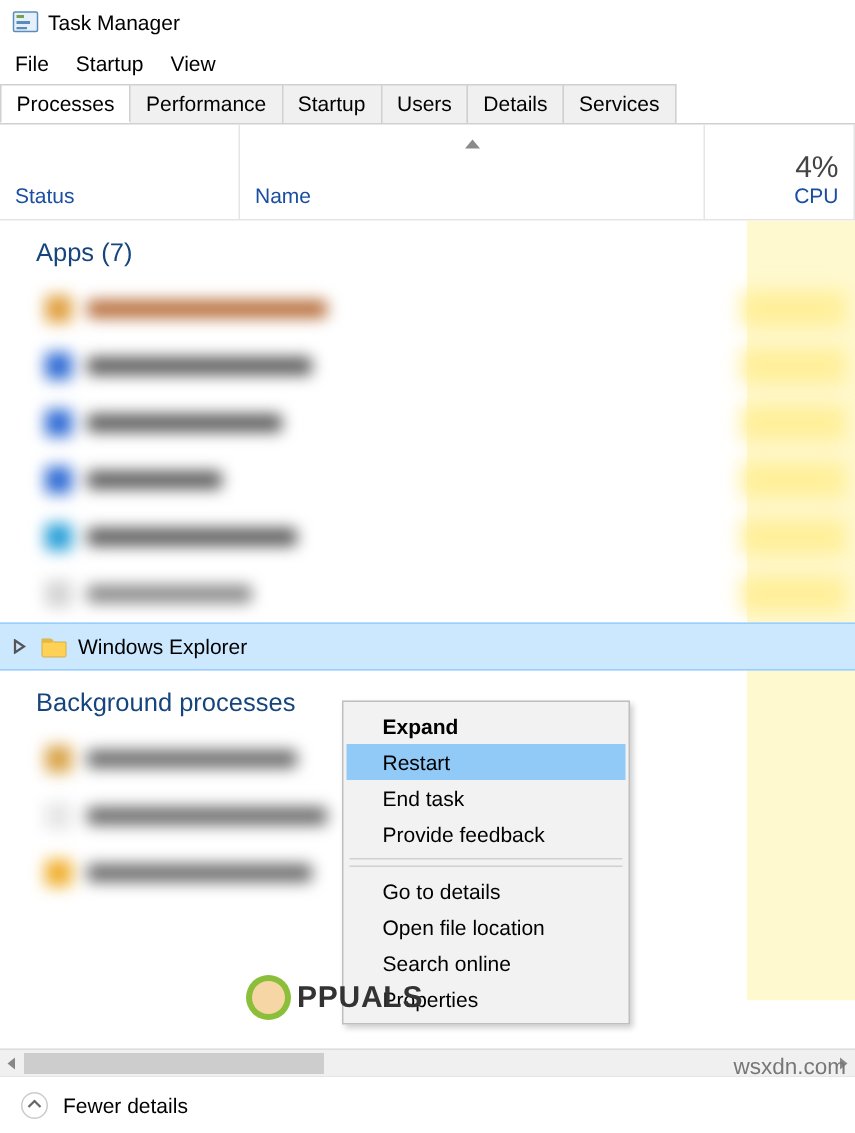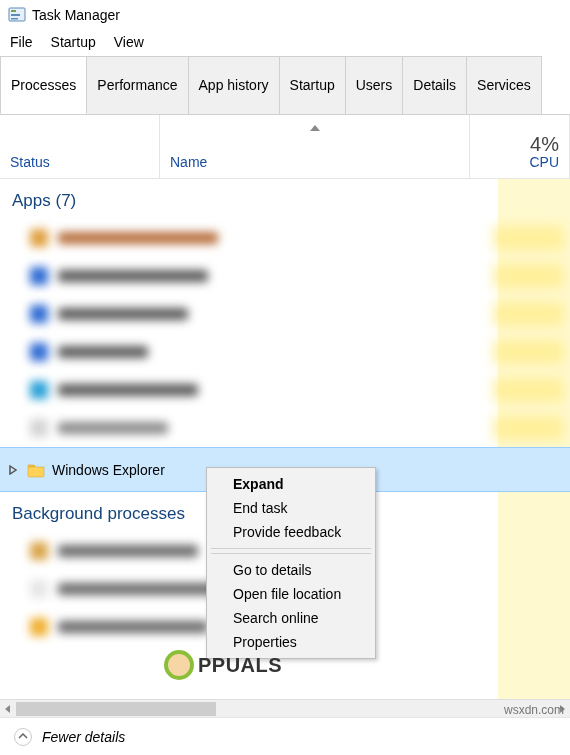--- a/index.html
+++ b/index.html
@@ -4,68 +4,68 @@
 <style>
   * { margin: 0; padding: 0; box-sizing: border-box; font-family: "Segoe UI", Tahoma, Arial, sans-serif; }
   body { width: 570px; height: 755px; background: #fff; overflow: hidden; position: relative; font-size: 13px; color: #000; }
 
   .titlebar { display:flex; align-items:center; height:30px; padding:4px 8px; gap:6px; }
   .titlebar .icon-wrap { width:18px; height:18px; display:flex; align-items:center; justify-content:center; }
   .title { font-size:14px; }
 
   .menubar { display:flex; gap:18px; padding:4px 10px 6px; font-size:14px; }
   .menubar > div { cursor:default; }
-  .tab { padding:20px 10px; font-size:14px; background:#f0f0f0; border:1px solid #d0d0d0; border-bottom:none; margin-right:-1px; }
+  .tab { padding:4px 10px; font-size:14px; background:#f0f0f0; border:1px solid #d0d0d0; border-bottom:none; margin-right:-1px; }
   .tab[data-active="true"] { background:#fff; border:1px solid #d0d0d0; border-bottom:1px solid #fff; position:relative; z-index:2; }
   .tabstrip { border-bottom:1px solid #d0d0d0; display:flex; }
 
   .header-row { display:flex; height:64px; border-bottom:1px solid #e5e5e5; position:relative; }
   .hcell { display:flex; flex-direction:column; justify-content:flex-end; padding:0 10px 8px; border-right:1px solid #e5e5e5; color:#1a4ea0; font-size:14px; }
   .hcell.cpu { align-items:flex-end; }
   .hcell.name { flex:0 0 310px; position:relative; }
   .hcell.status { flex:0 0 160px; }
   .hcell.cpu { flex:1; }
   .sort-caret { position:absolute; top:4px; left:50%; transform:translateX(-50%); }
   .cpu-pct { color:#444; font-size:20px; font-weight:400; margin-bottom:-2px; text-align:right; width:100%; }
 
   .list { position:relative; }
-  .group-row { padding:12px 12px 8px; font-size:17px; color:#15457c; }
+  .group-row { padding:12px 24px 8px; font-size:17px; color:#15457c; }
   .blur-row { height:38px; display:flex; align-items:center; padding-left:30px; gap:10px; filter: blur(5px); }
   .blur-icon { width:18px; height:18px; border-radius:2px; }
   .blur-text { height:12px; border-radius:3px; }
   .blur-cpu { position:absolute; right:6px; width:70px; height:24px; background:#ffef99; filter: blur(4px); }
   .cpu-col-bg { position:absolute; right:0; width:72px; top:0; bottom:0; background:#fff9d0; }
 
-  .row { display:flex; align-items:center; height:45px; padding-left:6px; position:relative; }
+  .row { display:flex; align-items:center; height:32px; padding-left:6px; position:relative; }
   .row.selected { background:#cce8ff; border-top:1px solid #99ccff; border-bottom:1px solid #99ccff; }
   .expander { width:14px; display:inline-flex; justify-content:center; color:#555; }
   .row .folder { width:20px; display:flex; justify-content:center; margin:0 6px; }
   .row .label { font-size:14px; }
 
   
-  .ctxmenu { position:absolute; left:206px; top:467px; width:170px; background:#f2f2f2; border:1px solid #bfbfbf; box-shadow:2px 2px 4px rgba(0,0,0,.2); padding:4px 2px; font-size:14px; }
+  .ctxmenu { position:absolute; left:228px; top:467px; width:192px; background:#f2f2f2; border:1px solid #bfbfbf; box-shadow:2px 2px 4px rgba(0,0,0,.2); padding:4px 2px; font-size:14px; }
   .ctxmenu .mi { padding:4px 20px 4px 24px; position:relative; }
   .ctxmenu .mi[data-hover="true"] { background:#91c9f7; }
   .ctxmenu .mi.bold { font-weight:700; }
   .ctxmenu .sep { height:1px; background:#d0d0d0; margin:4px 2px; }
   .ctxmenu .sub { position:absolute; right:8px; top:6px; }
 
   
   .hscroll { position:absolute; left:0; right:0; bottom:38px; height:18px; background:#f0f0f0; border-top:1px solid #ddd; display:flex; align-items:center; }
   .hscroll .thumb { position:absolute; left:16px; width:200px; height:14px; background:#cdcdcd; top:2px; }
   .hscroll .arrow { width:16px; height:18px; display:flex; align-items:center; justify-content:center; color:#666; }
   .hscroll .arrow.right { margin-left:auto; }
   .footer { position:absolute; left:0; right:0; bottom:0; height:38px; display:flex; align-items:center; padding-left:14px; gap:10px; border-top:1px solid #e5e5e5; background:#fff; }
   .footer .chev { width:18px; height:18px; border:1px solid #ccc; border-radius:50%; display:flex; align-items:center; justify-content:center; color:#666;}
-  .footer .txt { font-size:14px;font-style:italic; }
+  .footer .txt { font-size:14px; }
 
   .watermark { position:absolute; left:164px; top:650px; font-size:20px; font-weight:700; color:#333; display:flex; align-items:center; pointer-events:none; z-index:50; letter-spacing:.5px;}
   .watermark .face { width:30px; height:30px; border-radius:50%; background:#8bbf3a; margin-right:4px; position:relative; overflow:hidden;}
   .watermark .face::before{ content:""; position:absolute; inset:4px; border-radius:50%; background:#f6d6a5;}
-  .wsxdn { position:absolute; right:6px; top:703px; font-size:12px; color:#777; text-align:left; pointer-events:none;}
+  .wsxdn { position:absolute; right:6px; top:703px; font-size:15px; color:#777; text-align:left; pointer-events:none;}
 </style>
 </head>
 <body>
 
 <div class="titlebar">
   <span class="icon-wrap">
     <svg width="18" height="18" viewBox="0 0 18 18">
         <rect x="1" y="2" width="16" height="13" rx="1" fill="#e6f0fa" stroke="#5b8bb8" stroke-width="1"></rect>
         <rect x="3" y="4" width="5" height="2" fill="#73a34a"></rect>
         <rect x="3" y="8" width="9" height="2" fill="#5b8bb8"></rect>
@@ -77,21 +77,20 @@
 
 <div class="menubar">
   <div>File</div>
   <div>Startup</div>
   <div>View</div>
 </div>
 
 <div class="tabstrip">
   <div class="tab" data-active="true">Processes</div>
   <div class="tab">Performance</div>
-  <div class="tab">App history</div>
   <div class="tab">Startup</div>
   <div class="tab">Users</div>
   <div class="tab">Details</div>
   <div class="tab">Services</div>
 </div>
 
 <div class="header-row">
   <div class="hcell status">
     <span>Status</span>
   </div>
@@ -175,20 +174,21 @@
       </div>
     <div class="blur-row">
         <div class="blur-icon" style="background:#f0b030"></div>
         <div class="blur-text" style="width:150px;background:#6a6a6a"></div>
       </div>
   </div>
 </div>
 
 <div class="ctxmenu">
   <div class="mi bold">Expand</div>
+  <div class="mi" data-hover="true">Restart</div>
   <div class="mi">End task</div>
   <div class="mi">Provide feedback</div>
   <div class="sep"></div>
   <div class="sep"></div>
   <div class="mi">Go to details</div>
   <div class="mi">Open file location</div>
   <div class="mi">Search online</div>
   <div class="mi">Properties</div>
 </div>
 

